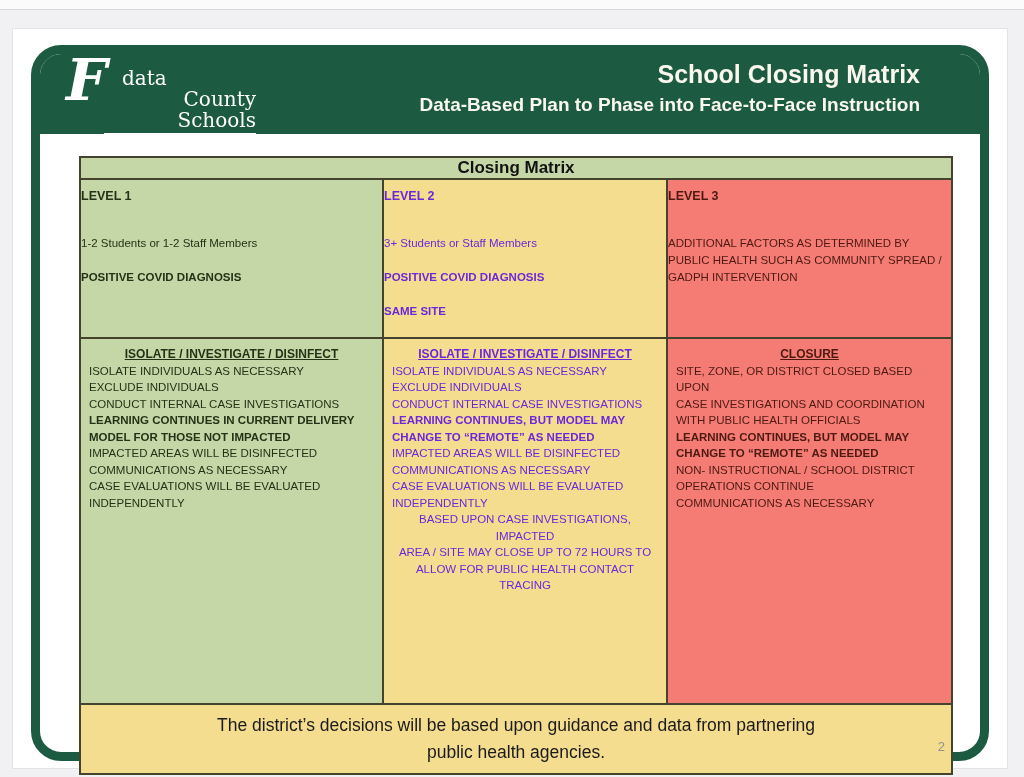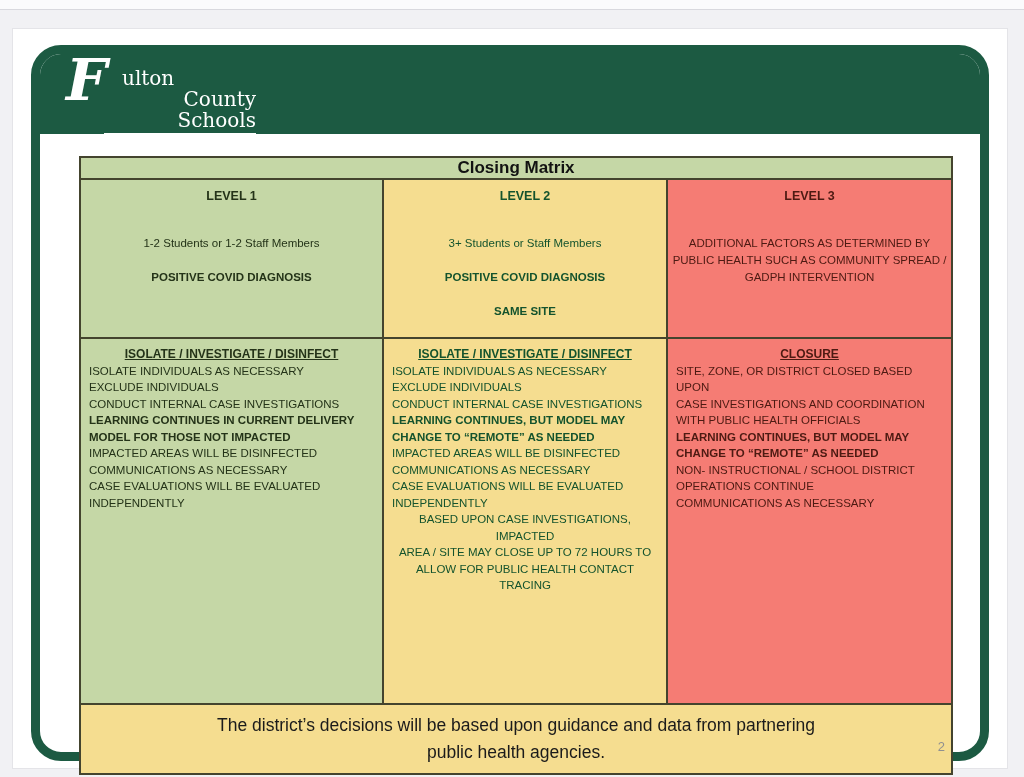--- a/index.html
+++ b/index.html
@@ -37,23 +37,23 @@
   table.matrix{
     position:absolute;left:66px;top:127px;width:872px;
     border-collapse:collapse;table-layout:fixed;
   }
   table.matrix td{border:2px solid #44442e;box-sizing:border-box;padding:0;}
   td.mtitle{
     height:22px;background:#c5d7a6;color:#121212;text-align:center;
     font-weight:bold;font-size:17px;vertical-align:middle;
   }
   .c-g{background:#c5d7a6;color:#243318;}
-  .c-y{background:#f5dd90;color:#14532d;}
+  .c-y{background:#f5dd90;color:#6d28d9;}
   .c-r{background:#f57c74;color:#4d1a12;}
-  tr.lvl-row td{height:92px;vertical-align:top;text-align:center;padding-top:9px;}
+  tr.lvl-row td{height:92px;vertical-align:top;text-align:left;padding-top:9px;}
   .lvl-label{font-weight:bold;font-size:12.5px;}
   .trig{margin-top:15px;font-size:11.5px;line-height:17px;white-space:pre-line;}
   .b{font-weight:bold;}
   tr.body-row td{height:366px;vertical-align:top;padding:5px 8px 0 8px;font-size:11.5px;line-height:16.5px;}
   .action{text-align:center;font-weight:bold;text-decoration:underline;font-size:12px;margin-top:2px;}
   p.item{margin:0;white-space:pre-line;}
   .mt-a{margin-top:21px;}
   .mt-b{margin-top:38px;}
   .mt-c{margin-top:24px;}
   .mt-d{margin-top:34px;}
@@ -71,25 +71,29 @@
 <div class="stage">
   <div class="topband"></div>
 
   <div class="slide">
 
     <div class="frame">
       <div class="band">
 
         <div class="logo">
           <span class="logo-f">F</span>
-          <div class="logo-line1">ulton</div>
+          <div class="logo-line1">data</div>
           <div class="logo-line2">County Schools</div>
           <div class="logo-tag">Where Students Come First</div>
         </div>
 
+        <div class="titles">
+          <div class="title1">School Closing Matrix</div>
+          <div class="title2">Data-Based Plan to Phase into Face-to-Face Instruction</div>
+        </div>
 
       </div>
     </div>
 
     <table class="matrix">
       <colgroup>
         <col style="width:303px">
         <col style="width:284px">
         <col style="width:285px">
       </colgroup>

